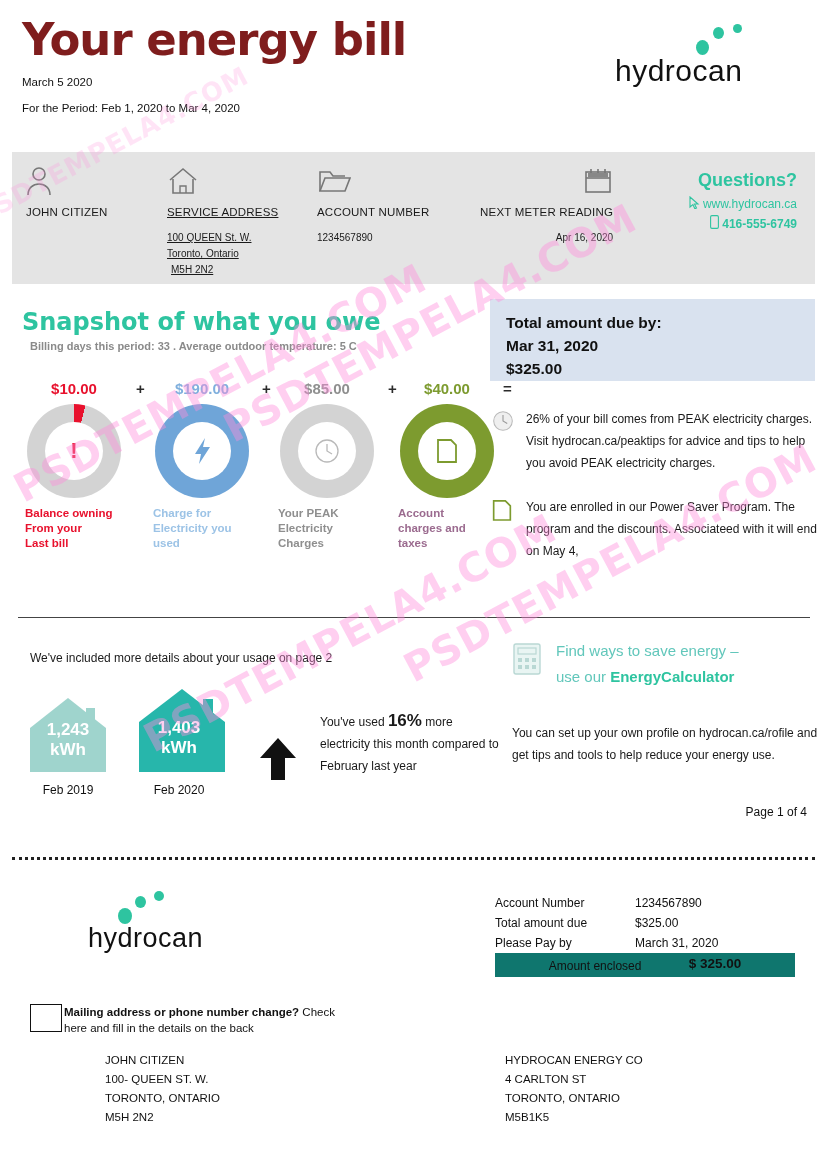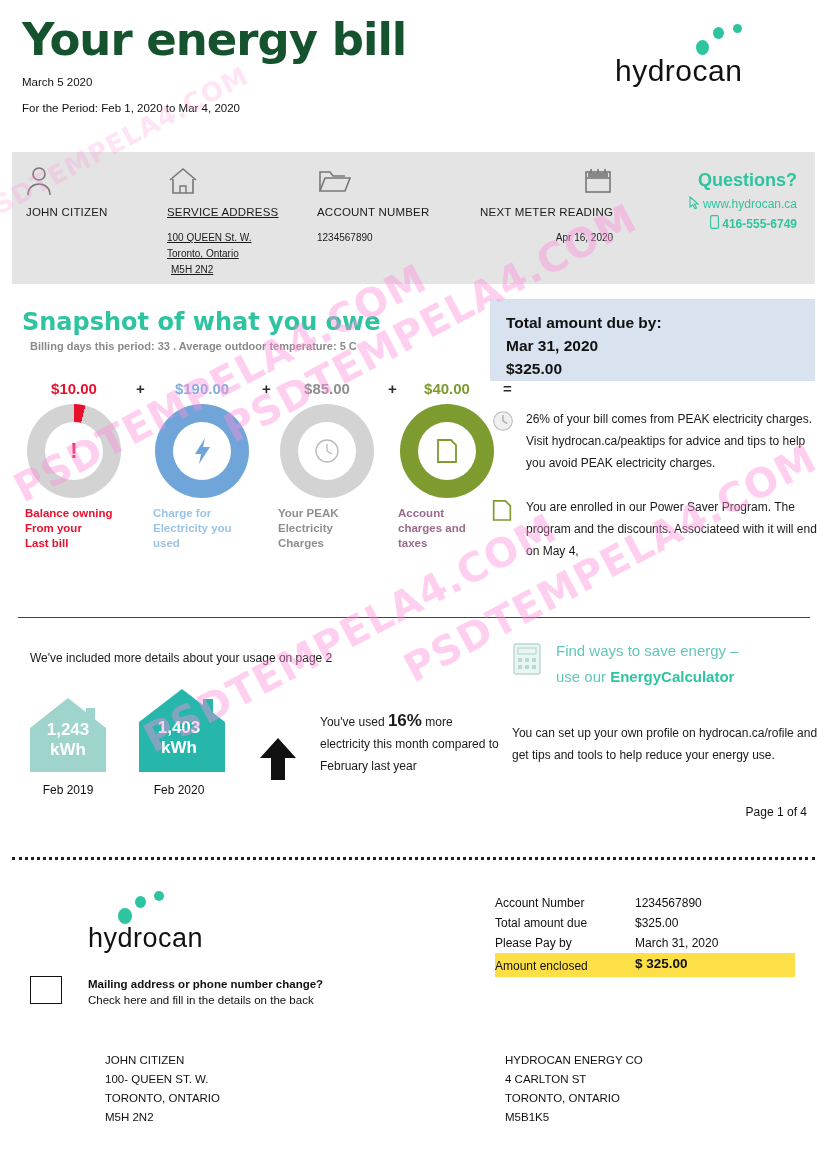--- a/index.html
+++ b/index.html
@@ -25,21 +25,21 @@
     pointer-events:none;
     z-index:40;
     letter-spacing:1px;
   }
 
   
   .hdr{position:absolute;left:22px;top:14px;}
   .hdr-title{
     font-family:"DejaVu Sans", sans-serif;
     font-size:45px;line-height:52px;font-weight:700;
-    color:#14532d;letter-spacing:-1px;margin:0;
+    color:#7f1d1d;letter-spacing:-1px;margin:0;
   }
   .hdr-sub{font-size:11.5px;line-height:15px;color:#111;margin-top:9px;}
 
   .logo-top{position:absolute;right:62px;top:18px;width:150px;height:70px;}
   .logo-word{
     font-family:"Liberation Sans", sans-serif;
     font-size:30px;font-weight:400;color:#111;
     position:absolute;left:0;bottom:0;letter-spacing:.5px;
   }
   .dot{position:absolute;border-radius:50%;background:#2ec4a0;}
@@ -115,34 +115,34 @@
   .pageno{position:absolute;right:20px;top:805px;font-size:12px;color:#111;}
 
   
   .cutline{position:absolute;left:12px;top:857px;width:803px;height:0;
     border-top:3px dotted #222;}
 
   
   .stub-logo{position:absolute;left:88px;top:884px;width:150px;height:70px;}
   .stub-logo .logo-word{font-size:27px;}
 
-  .chkrow{position:absolute;left:30px;top:976px;display:flex;gap:26px;width:320px;}
+  .chkrow{position:absolute;left:30px;top:1004px;display:flex;gap:2px;width:320px;}
   .chkbox{width:30px;height:26px;border:1px solid #111;background:#fff;flex:0 0 30px;}
   .chktxt{font-size:11.5px;line-height:16px;color:#111;}
   .chktxt .b{font-weight:700;}
 
   .addr{position:absolute;font-size:11.5px;line-height:19px;color:#111;}
   .addr-left{left:105px;top:1051px;}
   .addr-right{left:505px;top:1051px;}
 
   
   .paytbl{position:absolute;left:495px;top:893px;width:300px;font-size:12px;color:#111;}
   .payrow{display:flex;line-height:20px;}
   .payrow .k{width:140px;}
-  .payrow.hl{background:#fde047;font-weight:700;font-size:13.5px;line-height:22px;}
+  .payrow.hl{background:#0f766e;font-weight:700;font-size:13.5px;line-height:22px;justify-content:center;}
   .payrow.hl .k{font-weight:400;font-size:12px;padding-top:2px;}
 </style>
 </head>
 <body>
 
 <div class="page">
 
   <div class="hdr">
     <div class="hdr-title">Your energy bill</div>
     <div class="hdr-sub">March 5 2020</div>

